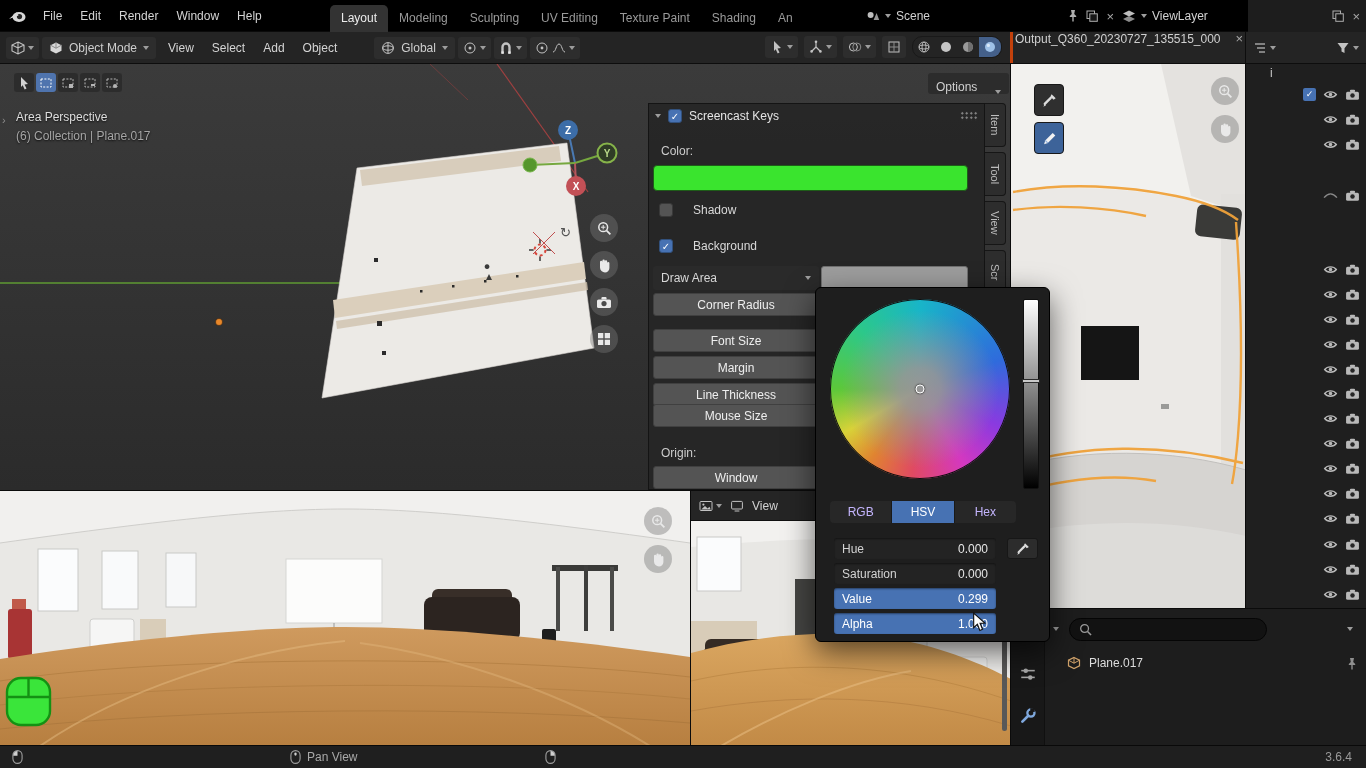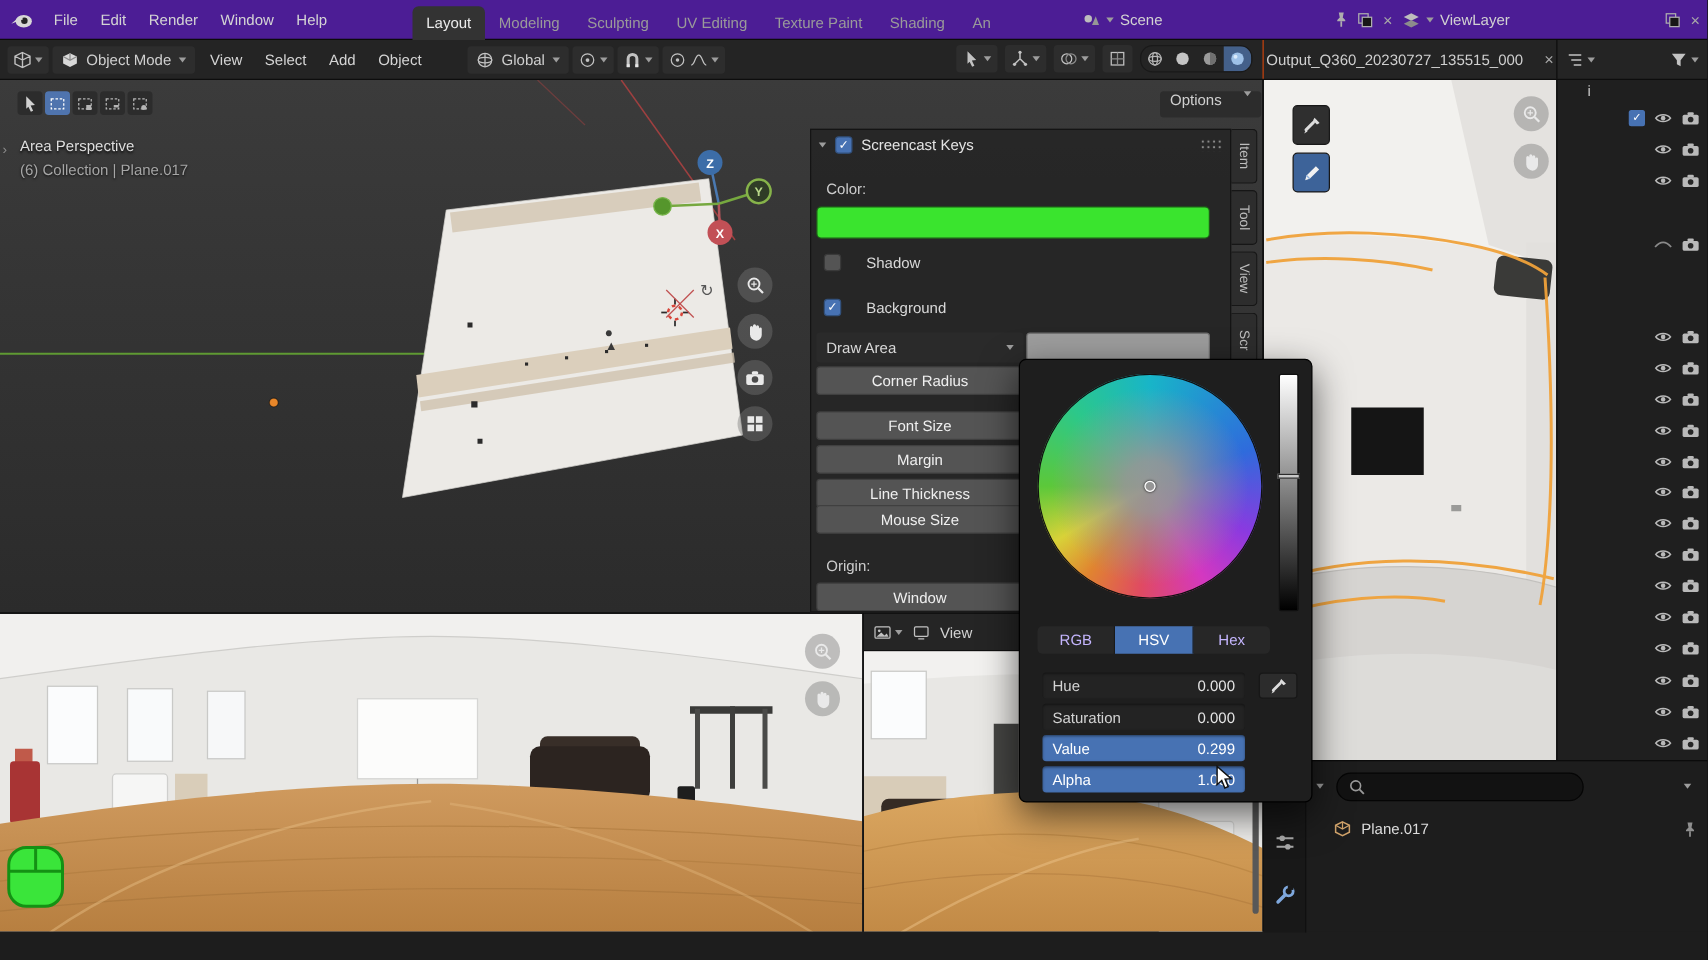--- a/index.html
+++ b/index.html
@@ -7,58 +7,58 @@
   font-family:"Liberation Sans","DejaVu Sans",sans-serif;font-size:12px;color:#cfcfcf}
 #app{position:relative;width:1366px;height:768px;background:#1d1d1d;
   --accent:#4772b3}
 svg{display:block}
 .ic{width:14px;height:14px;flex:none}
 .chev{width:0;height:0;border-left:3.5px solid transparent;border-right:3.5px solid transparent;border-top:4px solid #9d9d9d;display:inline-block;flex:none}
 .cb{width:14px;height:14px;border-radius:3px;background:#545454;border:1px solid #393939;display:inline-flex;align-items:center;justify-content:center;font-size:10px;color:#fff;flex:none}
 .cb.checked{background:var(--accent);border-color:#32517d}
 
 
-#topbar{position:absolute;left:0;top:0;width:1366px;height:32px;background:#4c1d95;border-bottom:1px solid #0b0b0b;display:flex;align-items:center}
+#topbar{position:absolute;left:0;top:0;width:1248px;height:32px;background:#000000;border-bottom:1px solid #0b0b0b;display:flex;align-items:center}
 .logo{width:34px;display:flex;justify-content:center;align-items:center}
 #topbar-menus{display:flex;height:32px;align-items:center}
 .tb-menu{padding:0 9px;line-height:32px;color:#d4d4d4;white-space:nowrap}
 #workspace-tabs{position:absolute;left:330px;top:0;height:32px;display:flex;align-items:flex-end}
 .ws-tab{padding:6px 11px 7px;color:#9a9a9a;border-radius:5px 5px 0 0;white-space:nowrap}
 .ws-tab.active{background:#333;color:#ececec}
 .sel-box{position:absolute;top:0;height:32px;display:flex;align-items:center;gap:5px;color:#d2d2d2}
 #scene-box{left:866px;width:250px}
 #viewlayer-box{left:1122px;width:240px}
 .sel-label{flex:1;white-space:nowrap}
 .xic{color:#a8a8a8;font-size:13px;line-height:1;padding:0 2px}
 
 
 #row2{position:absolute;left:0;top:32px;width:1366px;height:32px;background:#242424;border-bottom:1px solid #0d0d0d;display:flex}
 #vp-header{position:relative;width:1010px;height:31px;display:flex;align-items:center;gap:3px;padding-left:6px}
-#img-header{position:relative;width:235px;height:31px;border-left:1px solid #c2410c;display:flex;align-items:center;overflow:hidden;white-space:nowrap;padding-left:2px;color:#d0d0d0}
+#img-header{position:relative;width:235px;height:31px;border-left:3px solid #c2410c;display:flex;align-items:flex-start;overflow:hidden;white-space:nowrap;padding-left:2px;color:#d0d0d0}
 #out-header{position:relative;width:121px;height:31px;border-left:1px solid #0d0d0d;display:flex;align-items:center;justify-content:space-between;padding:0 7px}
 .hgrp{display:flex;align-items:center;gap:3px}
 .dd{background:#2d2d2d;border-radius:3px;height:22px;display:flex;align-items:center;gap:6px;padding:0 7px;white-space:nowrap}
 .mini-btn{background:#2d2d2d;border-radius:3px;height:22px;display:flex;align-items:center;gap:3px;padding:0 5px}
 #vp-menus{display:flex;align-items:center}
 #hdr-right{position:absolute;right:8px;top:4px;display:flex;align-items:center;gap:6px}
 .seg{display:flex;background:#242424;border:1px solid #191919;border-radius:10px;overflow:hidden}
 .seg-cell{width:22px;height:20px;display:flex;align-items:center;justify-content:center}
 .seg-cell.active{background:#44608a}
 #img-title{overflow:hidden;text-overflow:clip;flex:1}
 
 
 #pane-viewport{position:absolute;left:0;top:64px;width:1010px;height:426px;overflow:hidden}
 #vp-tools{position:absolute;left:14px;top:9px;display:flex;gap:2px;z-index:3}
 .vt-btn{width:20px;height:19px;border-radius:3px;background:rgba(40,40,40,.75);display:flex;align-items:center;justify-content:center}
 .vt-btn.active{background:#4f74ae}
 #vp-text{position:absolute;left:16px;top:46px;z-index:3;text-shadow:0 1px 2px rgba(0,0,0,.8)}
 #vp-text .l1{color:#dedede}
 #vp-text .l2{color:#a6a6a6;margin-top:5px}
 #vp-expand{position:absolute;left:2px;top:50px;color:#8c8c8c;z-index:3;font-size:11px}
-#options-dd{position:absolute;left:928px;top:9px;height:21px;background:rgba(42,42,42,.85);border-radius:3px;display:flex;align-items:flex-start;gap:18px;padding:0 8px;z-index:3}
+#options-dd{position:absolute;left:928px;top:9px;height:21px;background:rgba(42,42,42,.85);border-radius:3px;display:flex;align-items:flex-end;gap:18px;padding:0 8px;z-index:3}
 .navc{position:absolute;width:28px;height:28px;border-radius:50%;background:rgba(118,118,118,.42);display:flex;align-items:center;justify-content:center;z-index:3}
 
 
 #sk-panel{position:absolute;left:648px;top:103px;width:337px;height:387px;background:rgba(38,38,38,.97);border:1px solid #141414;z-index:5;overflow:hidden}
 .sk-head{position:absolute;left:6px;top:5px;right:6px;display:flex;align-items:center;gap:7px}
 .sk-title{color:#e4e4e4;flex:1}
 .drag-dots{width:18px;height:10px;background-image:radial-gradient(circle,#8a8a8a 1px,transparent 1.2px);background-size:4.5px 4.5px}
 .sk-label{position:absolute;left:12px;color:#cccccc}
 #sk-colorbar{position:absolute;left:4px;top:61px;width:315px;height:26px;border-radius:4px;border:1px solid #1e5c18;background:#3ae42e}
 .sk-row{position:absolute;left:10px;display:flex;align-items:center;gap:20px;color:#d8d8d8}
@@ -944,20 +944,42 @@
           <path d="M7,1.5 V7.2 M1.5,4.2 L7,7.2 L12.5,4.2" stroke="#d0a26a" fill="none"></path>
         </svg>
       <span>Plane.017</span>
     </div>
     <svg class="ic" id="obj-pin" viewBox="0 0 14 14">
         <path d="M5,1 h4 l-0.8,4 2,2 v1 h-6.4 v-1 l2,-2 Z" fill="#8f8f8f"></path>
         <line x1="7" y1="8" x2="7" y2="12.4" stroke="#8f8f8f" stroke-width="1.4"></line>
       </svg>
   </div>
 
+  <div id="statusbar">
+    <div class="sb-item" style="left:12px">
+      <svg width="11" height="16" viewBox="0 0 12 16">
+          <rect x="1" y="1" width="10" height="14" rx="5" fill="none" stroke="#9f9f9f" stroke-width="1.2"></rect>
+          <path d="M1.4,6.6 V6 a4.6,4.6 0 0 1 4.6,-4.6 V6.6 Z" fill="#cfcfcf"></path>
+        </svg>
+    </div>
+    <div class="sb-item" style="left:290px">
+      <svg width="11" height="16" viewBox="0 0 12 16">
+          <rect x="1" y="1" width="10" height="14" rx="5" fill="none" stroke="#9f9f9f" stroke-width="1.2"></rect>
+          <rect x="4.8" y="3" width="2.4" height="3.6" rx="1.2" fill="#cfcfcf"></rect>
+        </svg>
+      <span>Pan View</span>
+    </div>
+    <div class="sb-item" style="left:545px">
+      <svg width="11" height="16" viewBox="0 0 12 16">
+          <rect x="1" y="1" width="10" height="14" rx="5" fill="none" stroke="#9f9f9f" stroke-width="1.2"></rect>
+          <path d="M10.6,6.6 V6 a4.6,4.6 0 0 0 -4.6,-4.6 V6.6 Z" fill="#cfcfcf"></path>
+        </svg>
+    </div>
+    <span id="sb-version">3.6.4</span>
+  </div>
 
   <div id="cursor">
     <svg width="15" height="21" viewBox="0 0 12 18">
         <path d="M1,1 L1,13.5 L4.2,10.6 L6.3,15.8 L8.6,14.8 L6.5,9.7 L10.6,9.4 Z" fill="#fff" stroke="#111" stroke-width="1"></path>
       </svg>
   </div>
 
 </div>
 
 </body></html>

